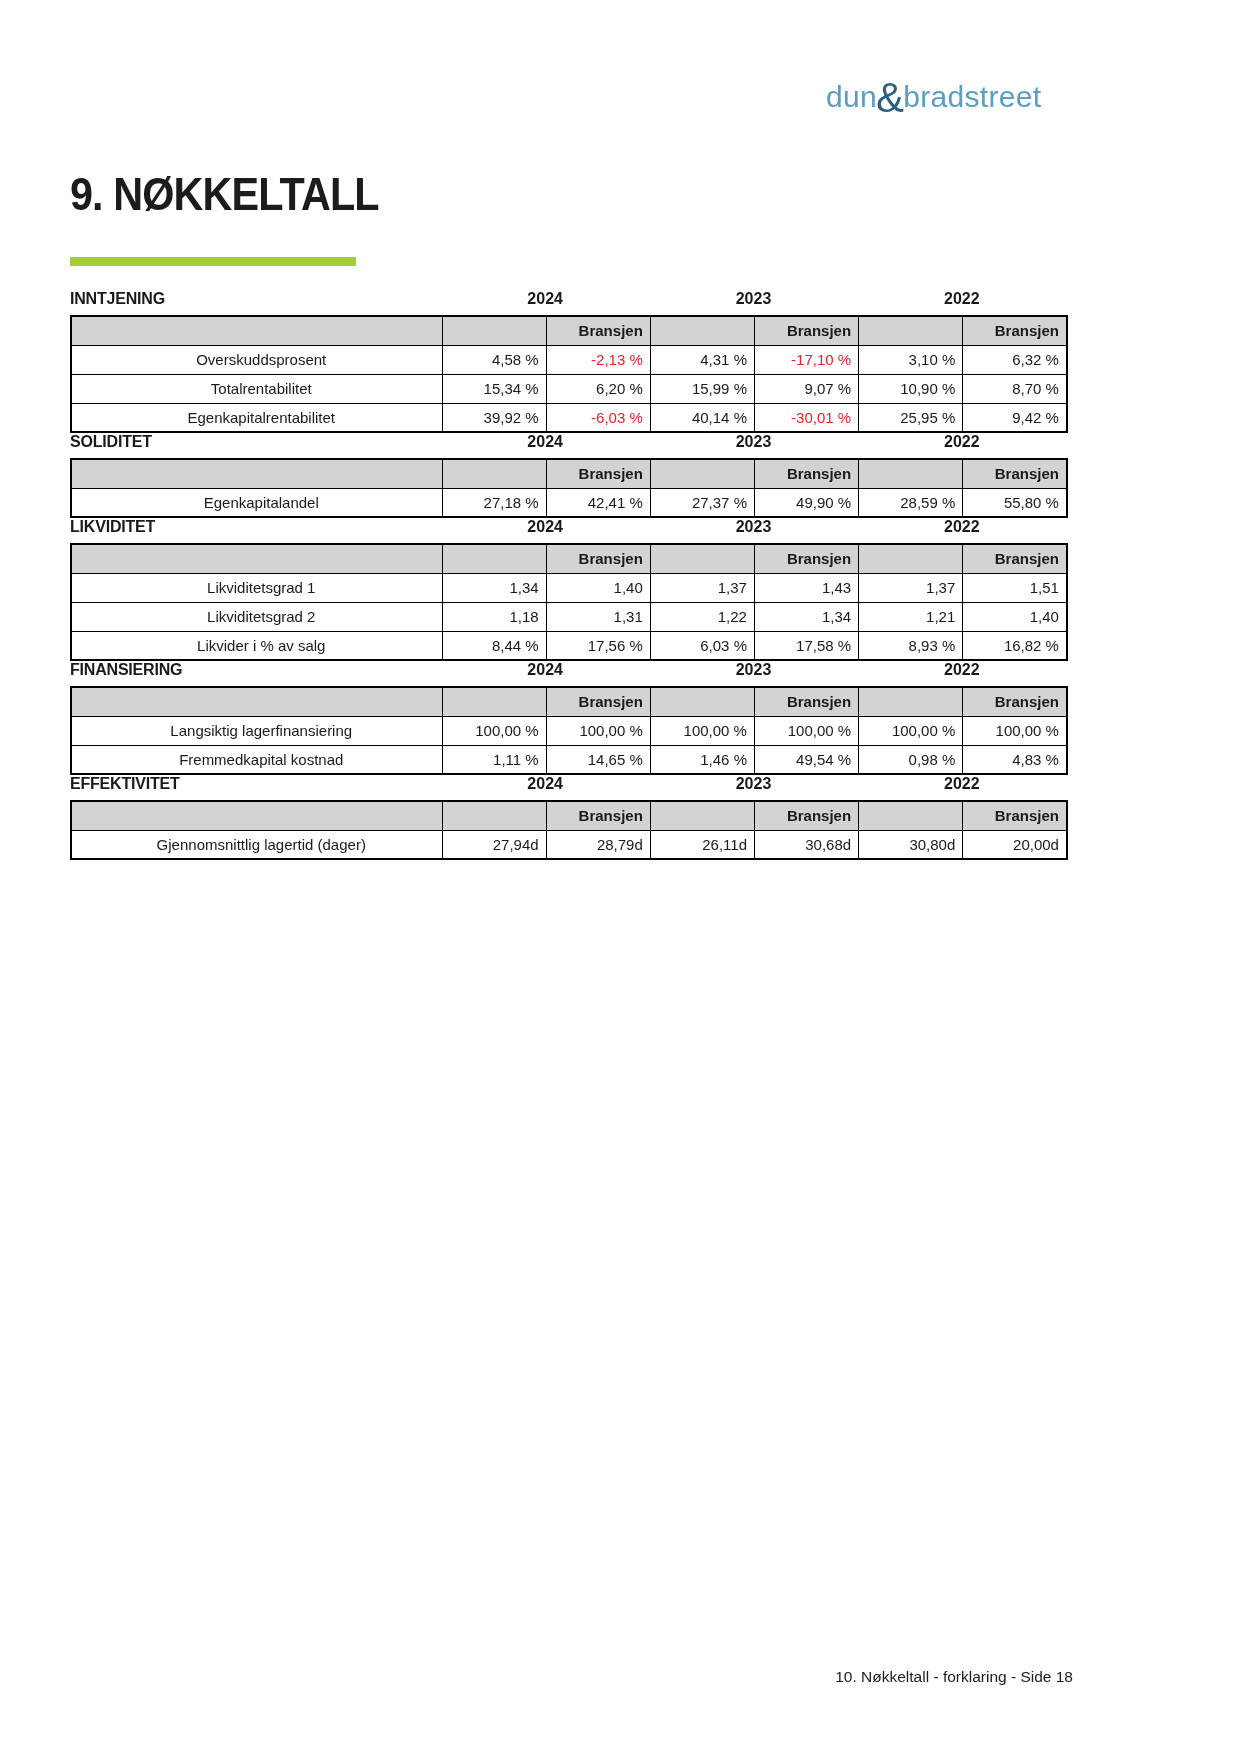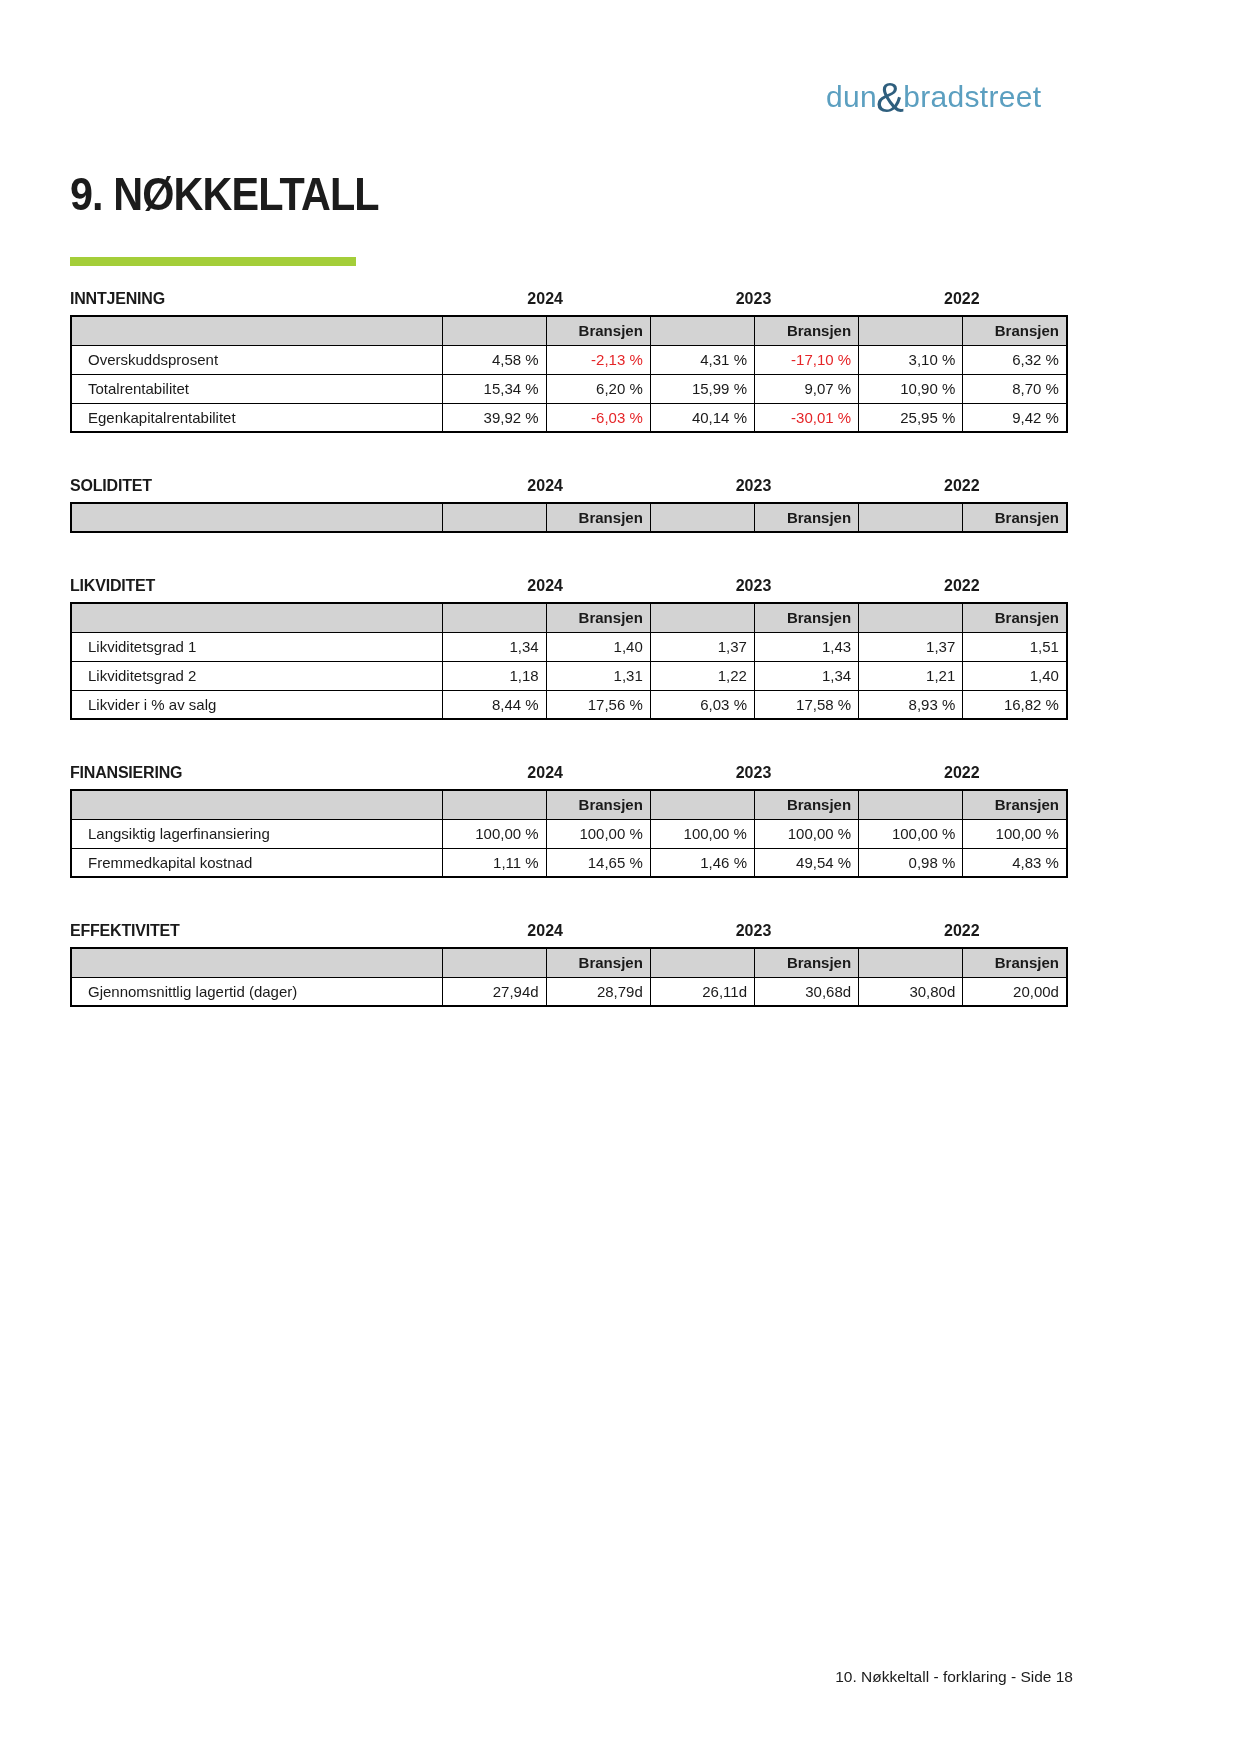--- a/index.html
+++ b/index.html
@@ -16,31 +16,31 @@
 
   
   .title {
     position:absolute; top:166px; left:70px; font-size:47px; font-weight:700;
     letter-spacing:-1px; white-space:nowrap; transform:scaleX(.88); transform-origin:left center; color:#1c1c1c;
   }
   .title-rule { position:absolute; top:257px; left:70px; width:286px; height:9px; background:var(--accent,#a4ce39); }
 
   
   .sections { position:absolute; top:290px; left:70px; width:996px; }
-  .section { margin-bottom:44px; }
+  .section { }
   .section-head { display:flex; align-items:flex-end; margin-bottom:7px; }
   .sec-title { width:371px; font-size:16px; font-weight:700; letter-spacing:-.2px; }
   .year { width:208.33px; text-align:center; font-size:16px; font-weight:700; }
 
   table.kv-table { border-collapse:collapse; table-layout:fixed; width:996px; border:2px solid #000; }
   col.lbl-col { width:371px; }
   col.val-col { width:104.16px; }
   .kv-table th, .kv-table td { border:1px solid #000; height:29px; font-size:15px; padding:0 7px; overflow:hidden; white-space:nowrap; }
   .kv-table thead th { background:#d3d3d3; font-weight:700; text-align:right; }
-  .kv-table td.lbl { text-align:left; padding-left:16px; }
+  .kv-table td.lbl { text-align:center; padding-left:16px; }
   .kv-table td.val { text-align:right; }
   .kv-table td.neg { color:var(--neg,#e52528); }
 
   
   .footer { position:absolute; top:1668px; right:168px; font-size:15.5px; color:#1c1c1c; }
 </style>
 </head>
 <body>
 
 <div class="page" style="--accent: #a4ce39; --neg: #e52528; --logo-text: #5b9fc0; --logo-amp: #2f5f7e;">
@@ -135,20 +135,29 @@
           <th></th>
           <th></th>
           <th>Bransjen</th>
           <th></th>
           <th>Bransjen</th>
           <th></th>
           <th>Bransjen</th>
         </tr>
       </thead>
       <tbody>
+            <tr>
+              <td class="lbl">Egenkapitalandel</td>
+              <td class="val">27,18 %</td>
+              <td class="val">42,41 %</td>
+              <td class="val">27,37 %</td>
+              <td class="val">49,90 %</td>
+              <td class="val">28,59 %</td>
+              <td class="val">55,80 %</td>
+            </tr>
           </tbody>
     </table>
   </div>
 
   <div class="section">
     <div class="section-head">
       <span class="sec-title">LIKVIDITET</span>
       <span class="year">2024</span>
       <span class="year">2023</span>
       <span class="year">2022</span>

